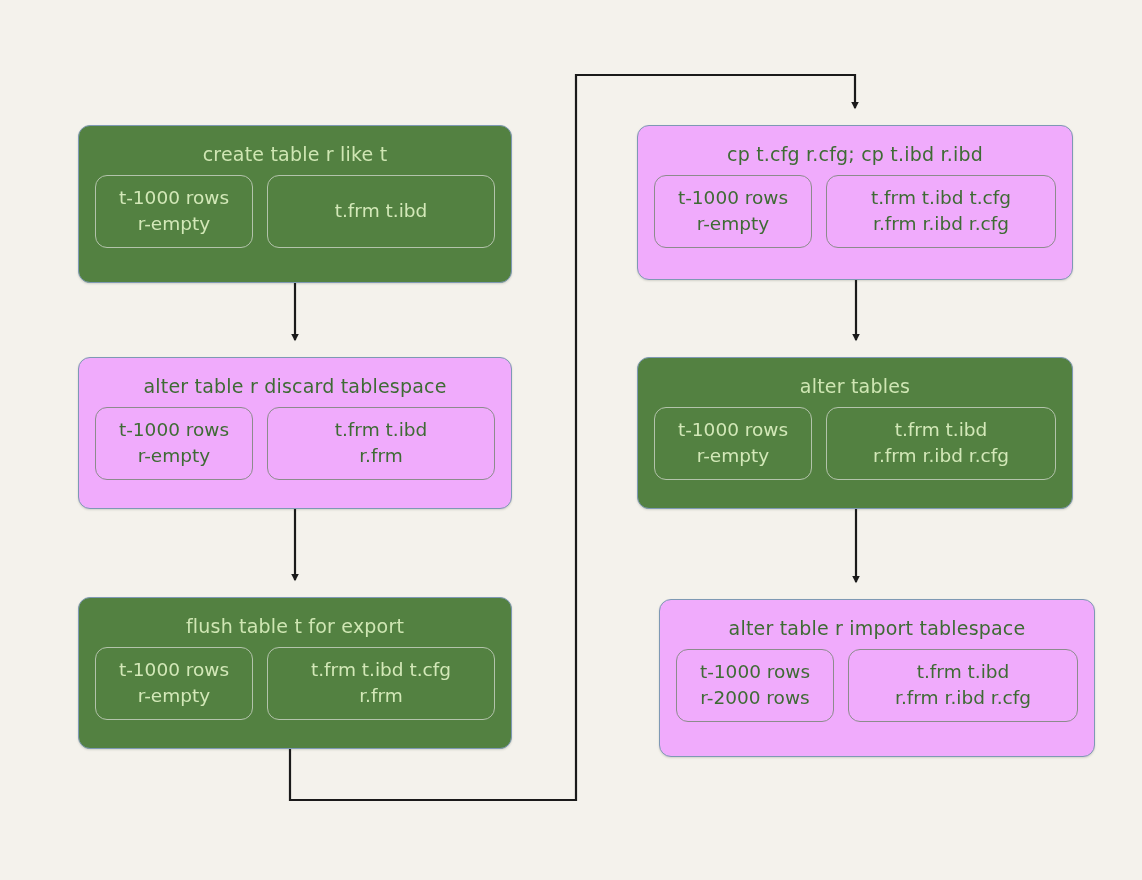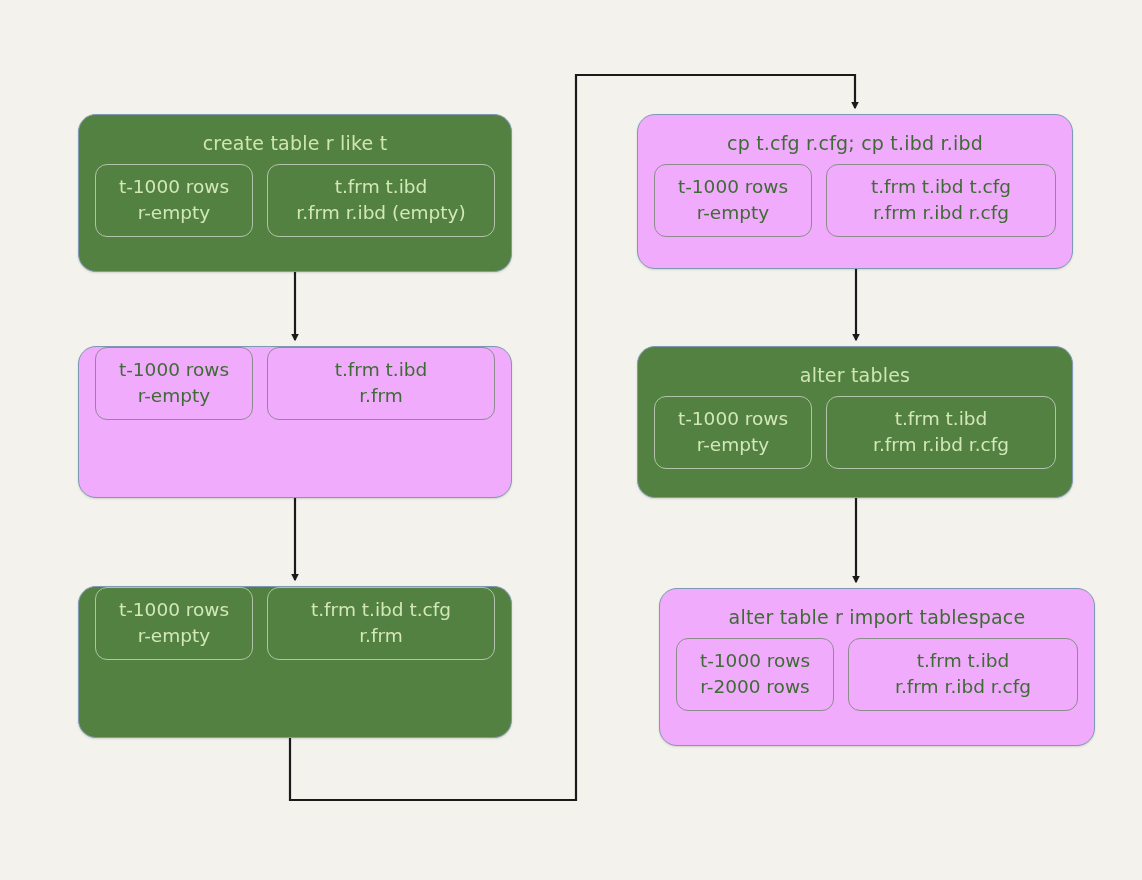--- a/index.html
+++ b/index.html
@@ -21,26 +21,27 @@
     position: absolute;
     left: 0;
     top: 0;
     width: 1142px;
     height: 880px;
     pointer-events: none;
   }
   .node {
     position: absolute;
     box-sizing: border-box;
-    border-radius: 18px;
+    border-radius: 12px;
     border: 1.6px solid #7e99b4;
     display: flex;
     flex-direction: column;
     align-items: center;
     box-shadow: 0 1px 2px rgba(60,70,50,0.18);
+    margin-top: 11px;
   }
   .node.dark {
     background: #538141;
   }
   .node.light {
     background: #f0abfc;
   }
   .node-title {
     font-family: "DejaVu Sans", sans-serif;
     font-size: 19px;
@@ -112,37 +113,38 @@
   <div id="node-layer">
       <div class="node dark" style="left: 78px; top: 114px; width: 434px; height: 158px;">
         <div class="node-title">create table r like t</div>
         <div class="cells">
           <div class="cell cell-left">
             <span class="line">t-1000 rows</span>
             <span class="line">r-empty</span>
           </div>
           <div class="cell cell-right">
             <span class="line">t.frm   t.ibd</span>
-            <span class="line">r.frm r.ibd (empty)</span>
           </div>
         </div>
       </div>
       <div class="node light" style="left: 78px; top: 346px; width: 434px; height: 152px;">
+        <div class="node-title">alter table r discard tablespace</div>
         <div class="cells">
           <div class="cell cell-left">
             <span class="line">t-1000 rows</span>
             <span class="line">r-empty</span>
           </div>
           <div class="cell cell-right">
             <span class="line">t.frm t.ibd</span>
             <span class="line">r.frm</span>
           </div>
         </div>
       </div>
       <div class="node dark" style="left: 78px; top: 586px; width: 434px; height: 152px;">
+        <div class="node-title">flush table t for export</div>
         <div class="cells">
           <div class="cell cell-left">
             <span class="line">t-1000 rows</span>
             <span class="line">r-empty</span>
           </div>
           <div class="cell cell-right">
             <span class="line">t.frm   t.ibd  t.cfg</span>
             <span class="line">r.frm</span>
           </div>
         </div>

